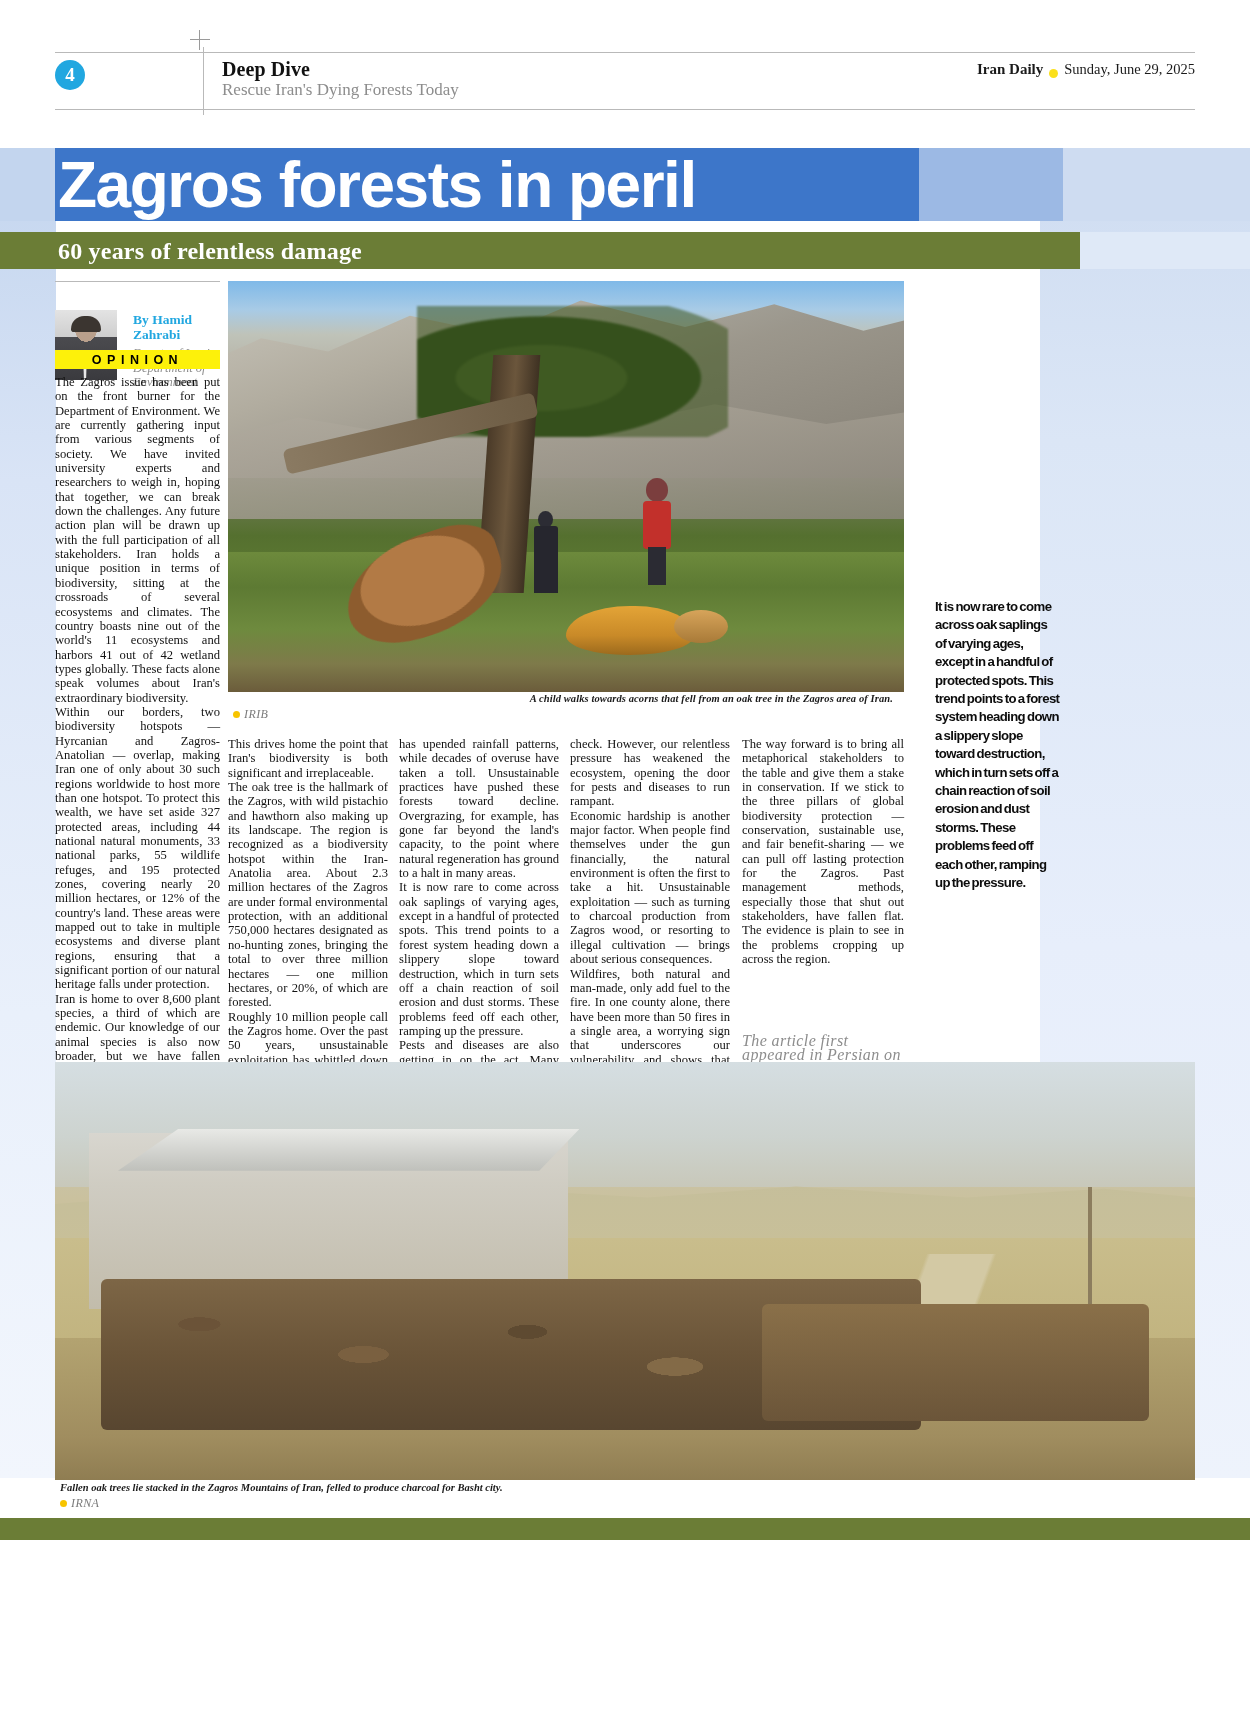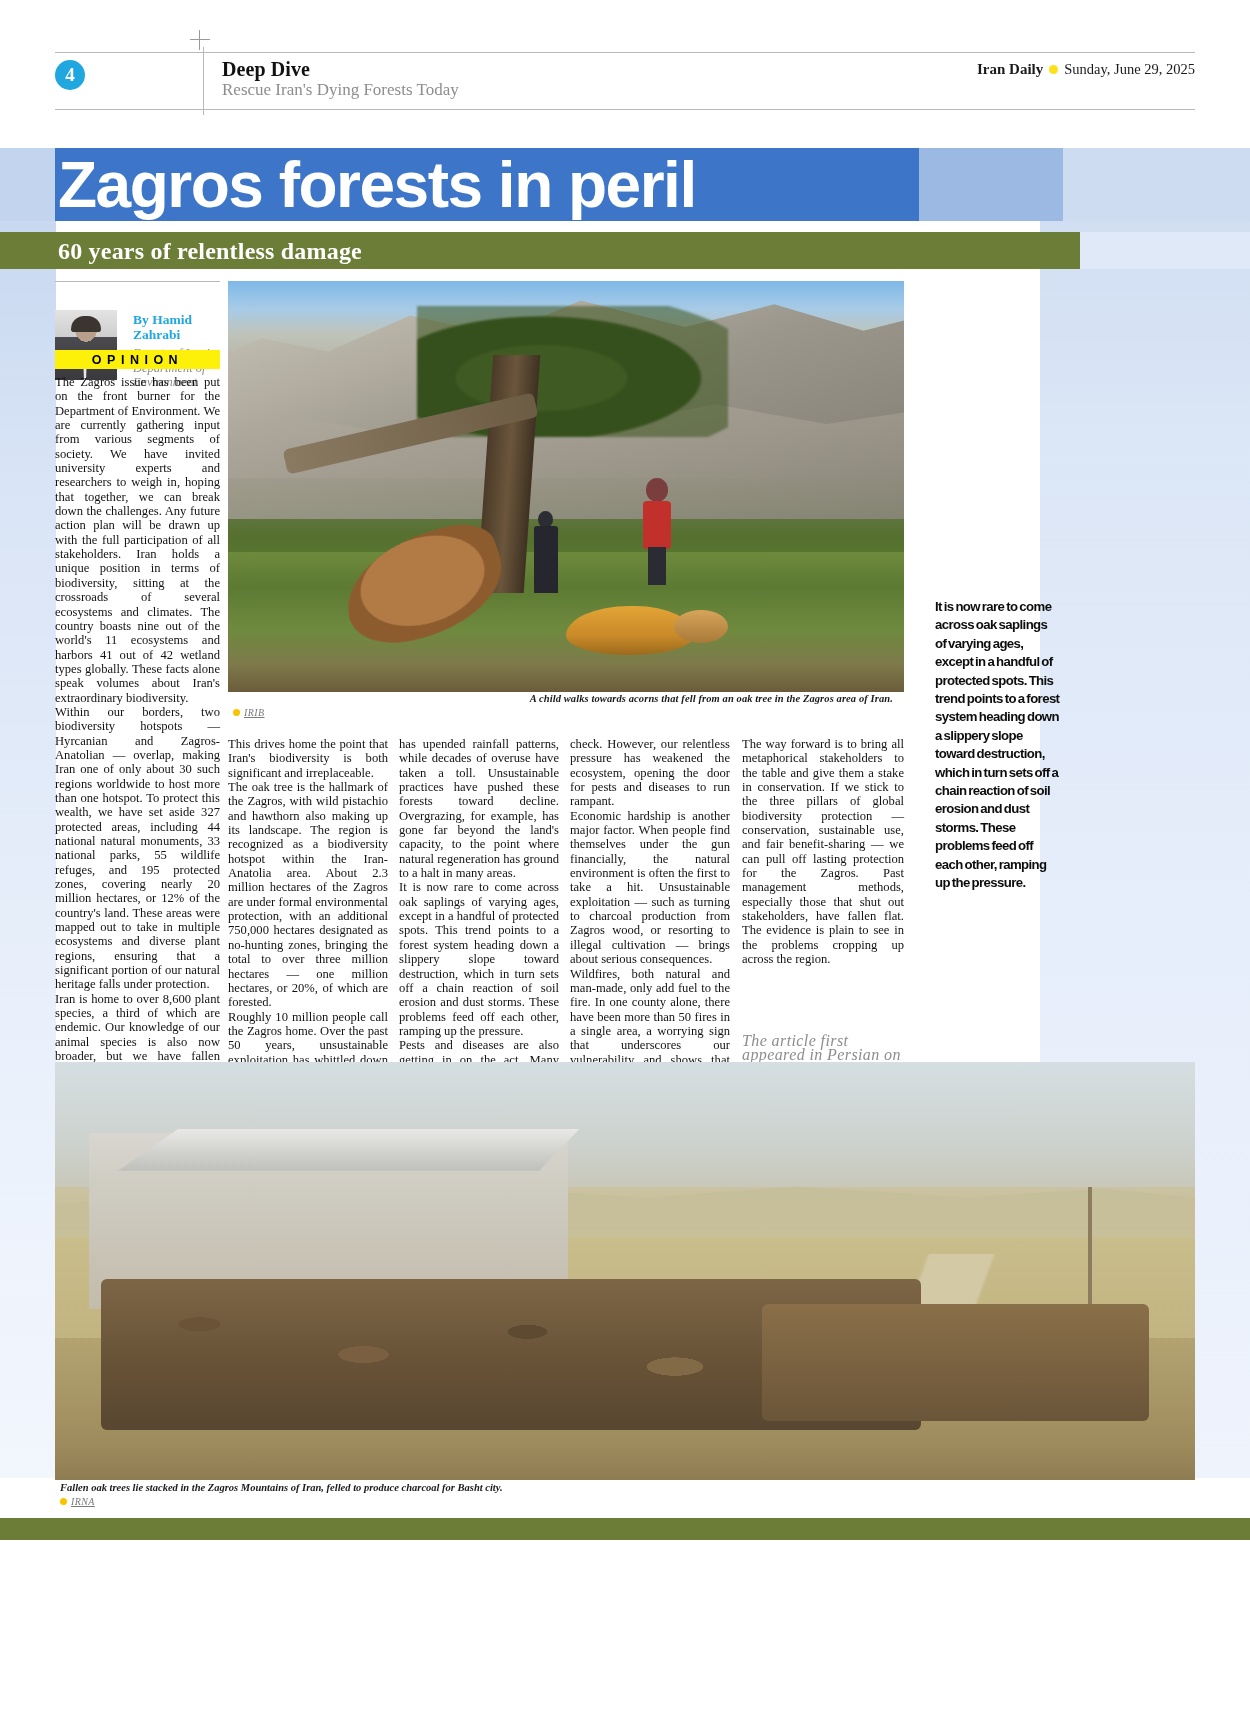--- a/index.html
+++ b/index.html
@@ -36,21 +36,21 @@
     font-family:"Liberation Serif", serif; font-weight:bold;
     font-size:20px; color:#111; letter-spacing:.1px;
   }
   .section-sub {
     position:absolute; left:222px; top:80px;
     font-family:"Liberation Serif", serif; font-size:17px; color:#8d8d8d;
   }
   .masthead-right {
     position:absolute; right:55px; top:61px;
     font-family:"Liberation Serif", serif; font-size:14.5px; color:#1a1a1a;
-    white-space:nowrap; display:flex; align-items:center; gap:6px;
+    white-space:nowrap; display:flex; align-items:flex-end; gap:6px;
   }
   .masthead-right .brand { font-weight:bold; font-size:15px; }
   .yellow-dot { width:9px; height:9px; border-radius:50%; background:#fbe01b; display:inline-block; }
 
   
   .title-band-bg {
     position:absolute; left:0; top:148px; width:1250px; height:73px;
     background:linear-gradient(to right,#dfe9f7 0%,#dfe9f7 4.4%,#3d76c9 4.4%,#3d76c9 73.5%,#9cb9e4 73.5%,#9cb9e4 85%,#cedcf1 85%,#cedcf1 100%);
   }
   .title-band-bg2 {
@@ -220,21 +220,21 @@
     position:absolute; left:233px; top:693px; width:660px;
     font-family:"Liberation Serif", serif; font-style:italic; font-weight:bold;
     font-size:10.5px; color:#1a1a1a; letter-spacing:.1px;text-align:right;
   }
   .credit-row {
     position:absolute; left:233px; top:707px; display:flex; align-items:center; gap:4px;
   }
   .credit-dot { width:7px; height:7px; border-radius:50%; background:#f7c400; }
   .credit-text {
     font-family:"Liberation Serif", serif; font-style:italic;
-    font-size:10px; color:#7a7a7a; letter-spacing:.4px;text-decoration:underline;
+    font-size:12px; color:#7a7a7a; letter-spacing:.4px;
   }
 
   
   .pullquote-box {
     position:absolute; left:935px; top:520px; width:125px; z-index:3;
   }
   .quote-glyph {
     font-family:"Liberation Sans", sans-serif; font-weight:bold;
     font-size:96px; line-height:70px; color:#ffffff; letter-spacing:-6px;
     height:72px; overflow:hidden; margin-left:2px;

